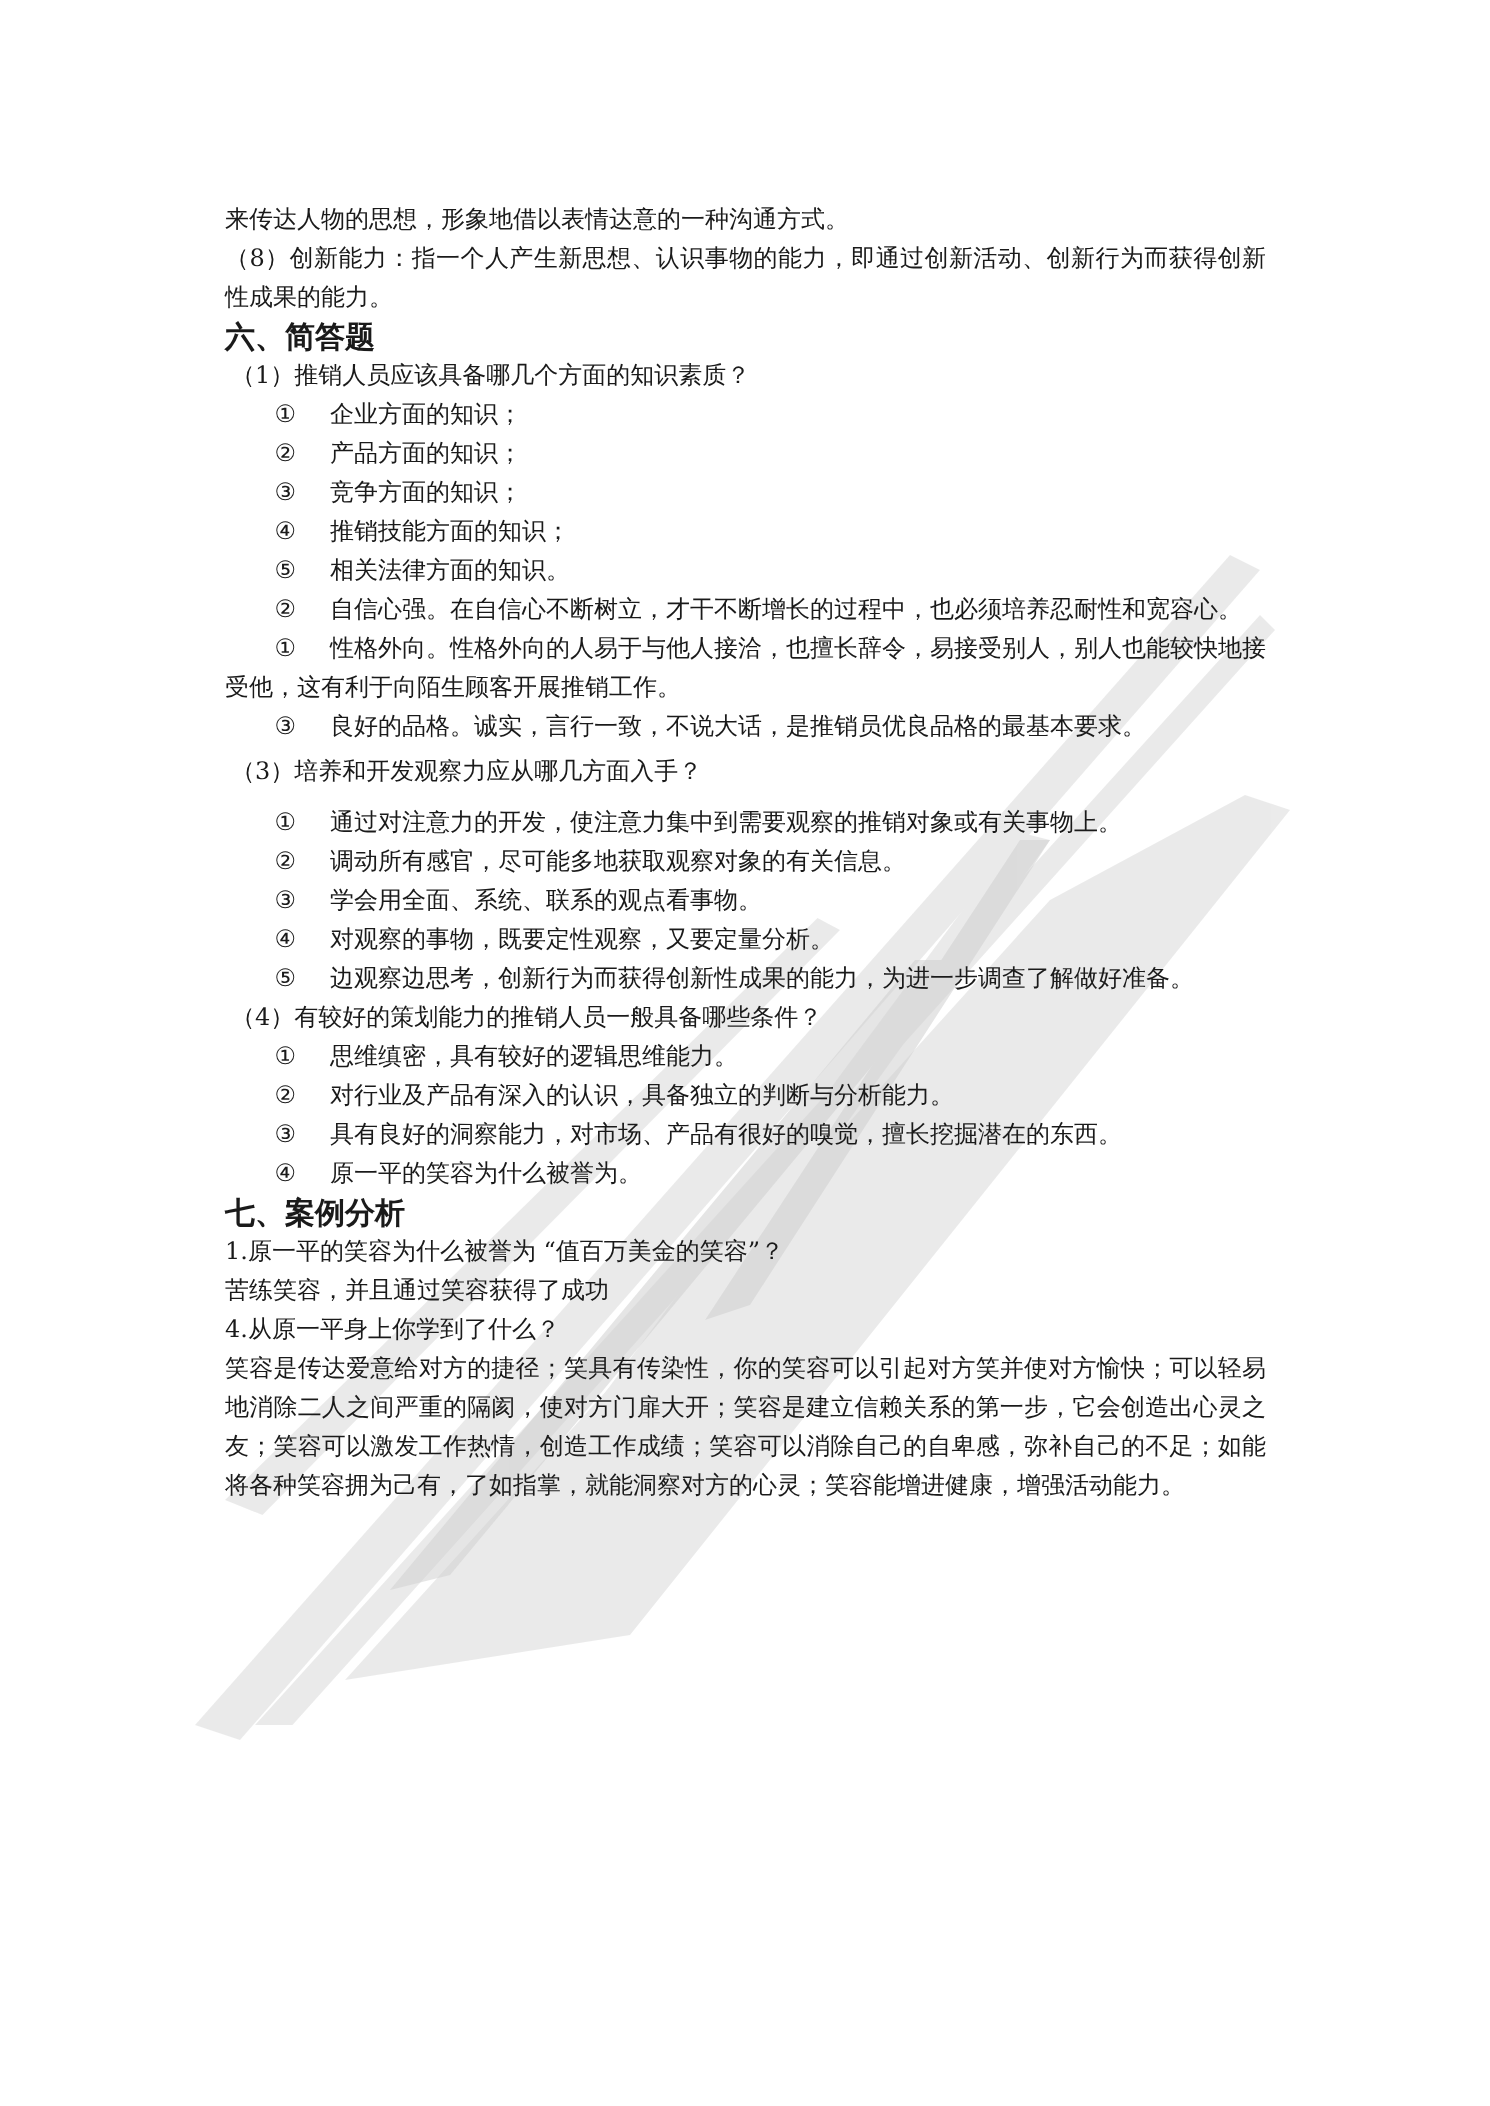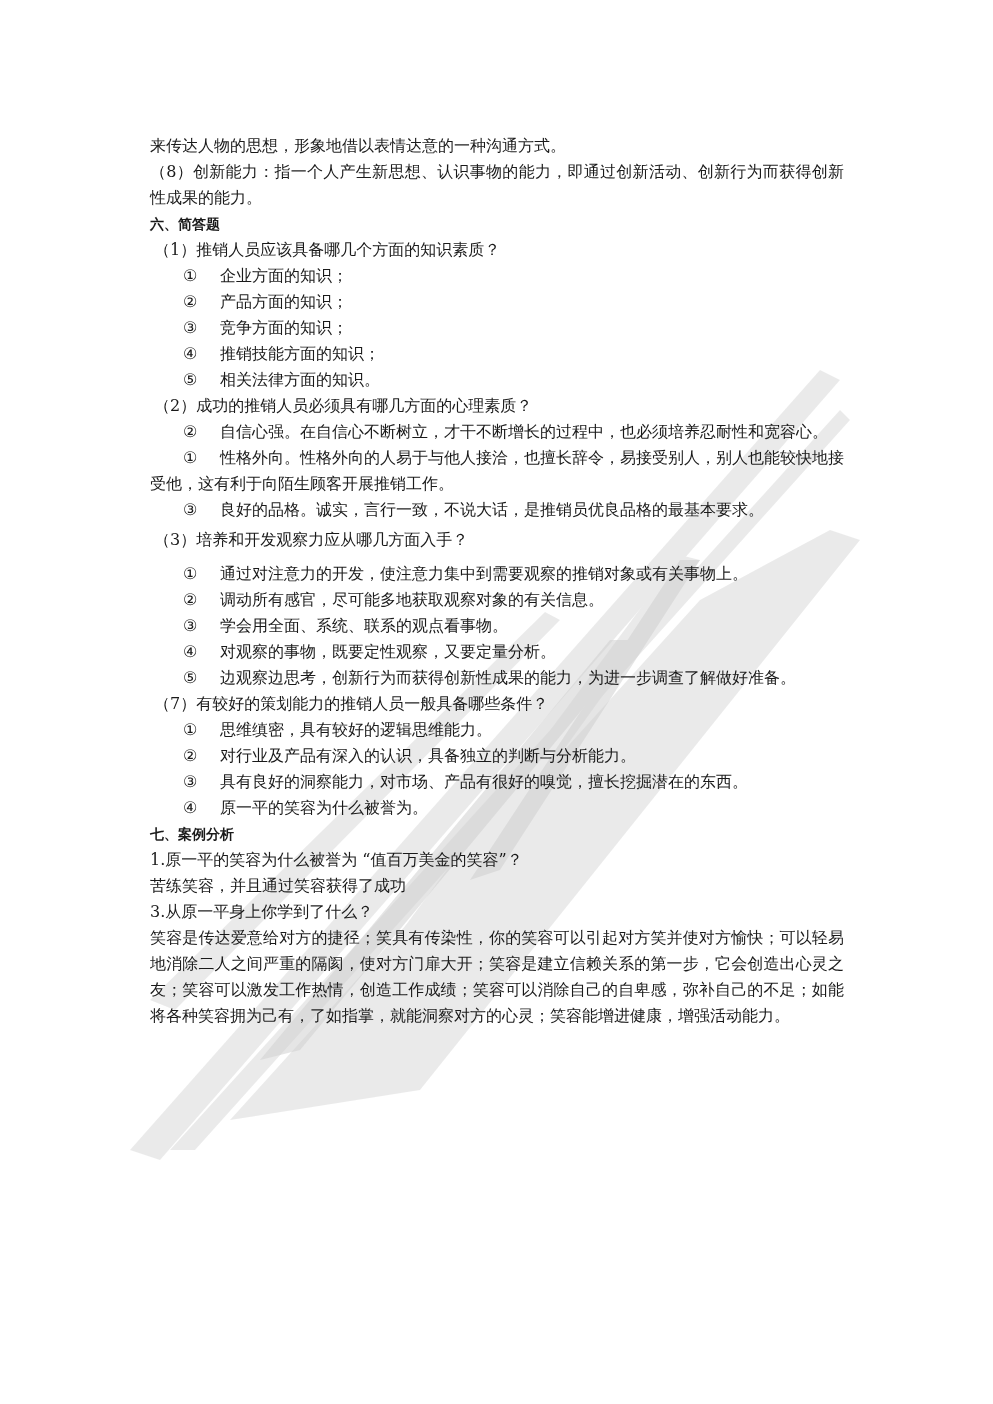--- a/index.html
+++ b/index.html
@@ -10,21 +10,21 @@
   }
   .watermark {
     position: absolute; left: 0; top: 0; width: 993px; height: 1404px;
     pointer-events: none; z-index: 0;
   }
   .page {
     position: absolute; left: 150px; top: 133px; width: 694px;
     font-size: 16px; line-height: 26px; z-index: 1;
   }
   .p { margin: 0; text-align: justify; text-align-last: left; }
-  .h { font-family: "DejaVu Sans", "Liberation Sans", sans-serif; font-weight: bold; font-size: 14px; }
+  .h { font-family: "DejaVu Sans", "Liberation Sans", sans-serif; font-weight: bold; font-size: 20px; }
   .q { padding-left: 4px; }
   .li { display: flex; padding-left: 33px; }
   .li .mk { width: 37px; flex: none; }
   .para { text-indent: 33px; }
   .para .mk { display: inline-block; width: 37px; text-indent: 0; }
   .gap { height: 8px; }
 </style>
 </head>
 <body>
 
@@ -63,21 +63,20 @@
     </div>
   <div class="li">
       <span class="mk">④</span>
       <span>推销技能方面的知识；</span>
     </div>
   <div class="li">
       <span class="mk">⑤</span>
       <span>相关法律方面的知识。</span>
     </div>
 
-  <p class="p q">（2）成功的推销人员必须具有哪几方面的心理素质？</p>
   <p class="p para"><span class="mk">②</span><span>自信心强。在自信心不断树立，才干不断增长的过程中，也必须培养忍耐性和宽容心。</span></p>
   <p class="p para"><span class="mk">①</span><span>性格外向。性格外向的人易于与他人接洽，也擅长辞令，易接受别人，别人也能较快地接受他，这有利于向陌生顾客开展推销工作。</span></p>
   <p class="p para"><span class="mk">③</span><span>良好的品格。诚实，言行一致，不说大话，是推销员优良品格的最基本要求。</span></p>
 
   <p class="p q" style="margin-top:4px">（3）培养和开发观察力应从哪几方面入手？</p>
   <div class="gap"></div>
   <div class="li">
       <span class="mk">①</span>
       <span>通过对注意力的开发，使注意力集中到需要观察的推销对象或有关事物上。</span>
     </div>
@@ -91,21 +90,21 @@
     </div>
   <div class="li">
       <span class="mk">④</span>
       <span>对观察的事物，既要定性观察，又要定量分析。</span>
     </div>
   <div class="li">
       <span class="mk">⑤</span>
       <span>边观察边思考，创新行为而获得创新性成果的能力，为进一步调查了解做好准备。</span>
     </div>
 
-  <p class="p q">（7）有较好的策划能力的推销人员一般具备哪些条件？</p>
+  <p class="p q">（4）有较好的策划能力的推销人员一般具备哪些条件？</p>
   <div class="li">
       <span class="mk">①</span>
       <span>思维缜密，具有较好的逻辑思维能力。</span>
     </div>
   <div class="li">
       <span class="mk">②</span>
       <span>对行业及产品有深入的认识，具备独立的判断与分析能力。</span>
     </div>
   <div class="li">
       <span class="mk">③</span>
@@ -113,15 +112,15 @@
     </div>
   <div class="li">
       <span class="mk">④</span>
       <span>原一平的笑容为什么被誉为。</span>
     </div>
 
   <div class="h">七、案例分析</div>
 
   <p class="p">1.原一平的笑容为什么被誉为 “值百万美金的笑容”？</p>
   <p class="p">苦练笑容，并且通过笑容获得了成功</p>
-  <p class="p">3.从原一平身上你学到了什么？</p>
+  <p class="p">4.从原一平身上你学到了什么？</p>
   <p class="p">笑容是传达爱意给对方的捷径；笑具有传染性，你的笑容可以引起对方笑并使对方愉快；可以轻易地消除二人之间严重的隔阂，使对方门扉大开；笑容是建立信赖关系的第一步，它会创造出心灵之友；笑容可以激发工作热情，创造工作成绩；笑容可以消除自己的自卑感，弥补自己的不足；如能将各种笑容拥为己有，了如指掌，就能洞察对方的心灵；笑容能增进健康，增强活动能力。</p>
 </div>
 
 </body></html>

